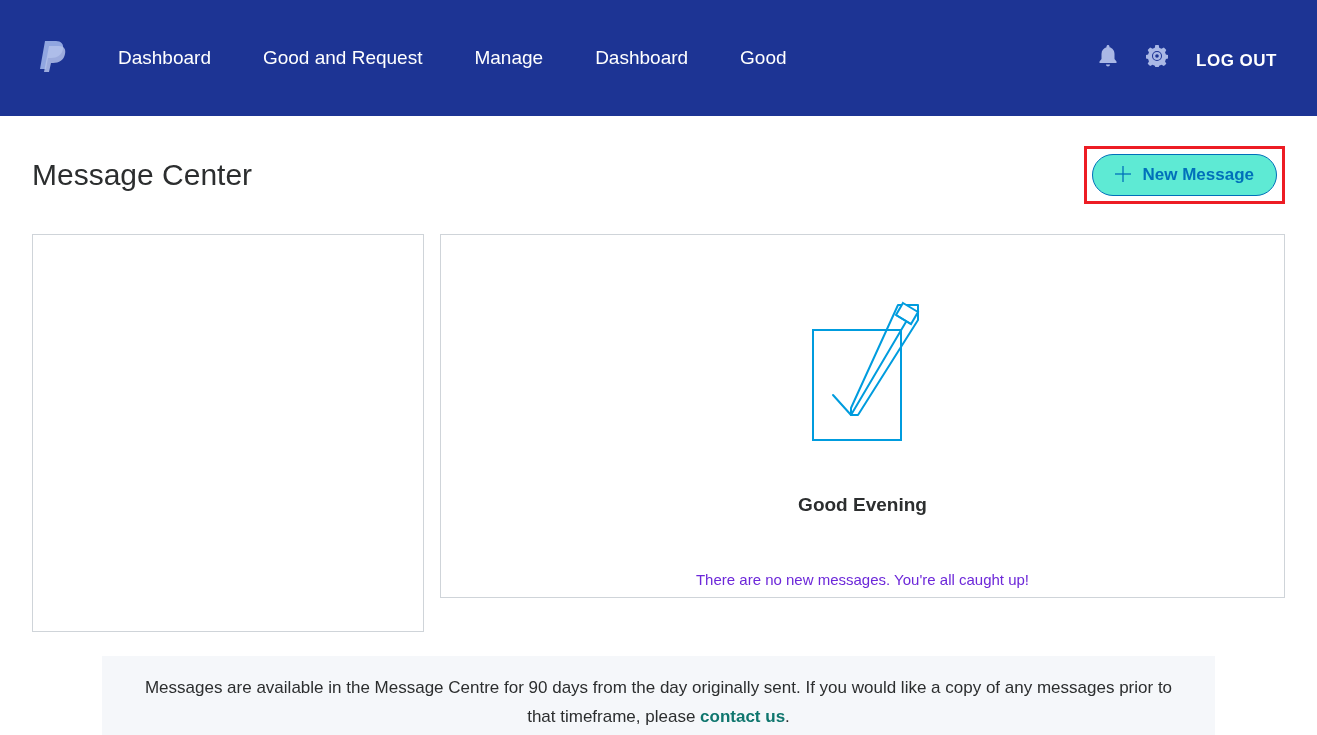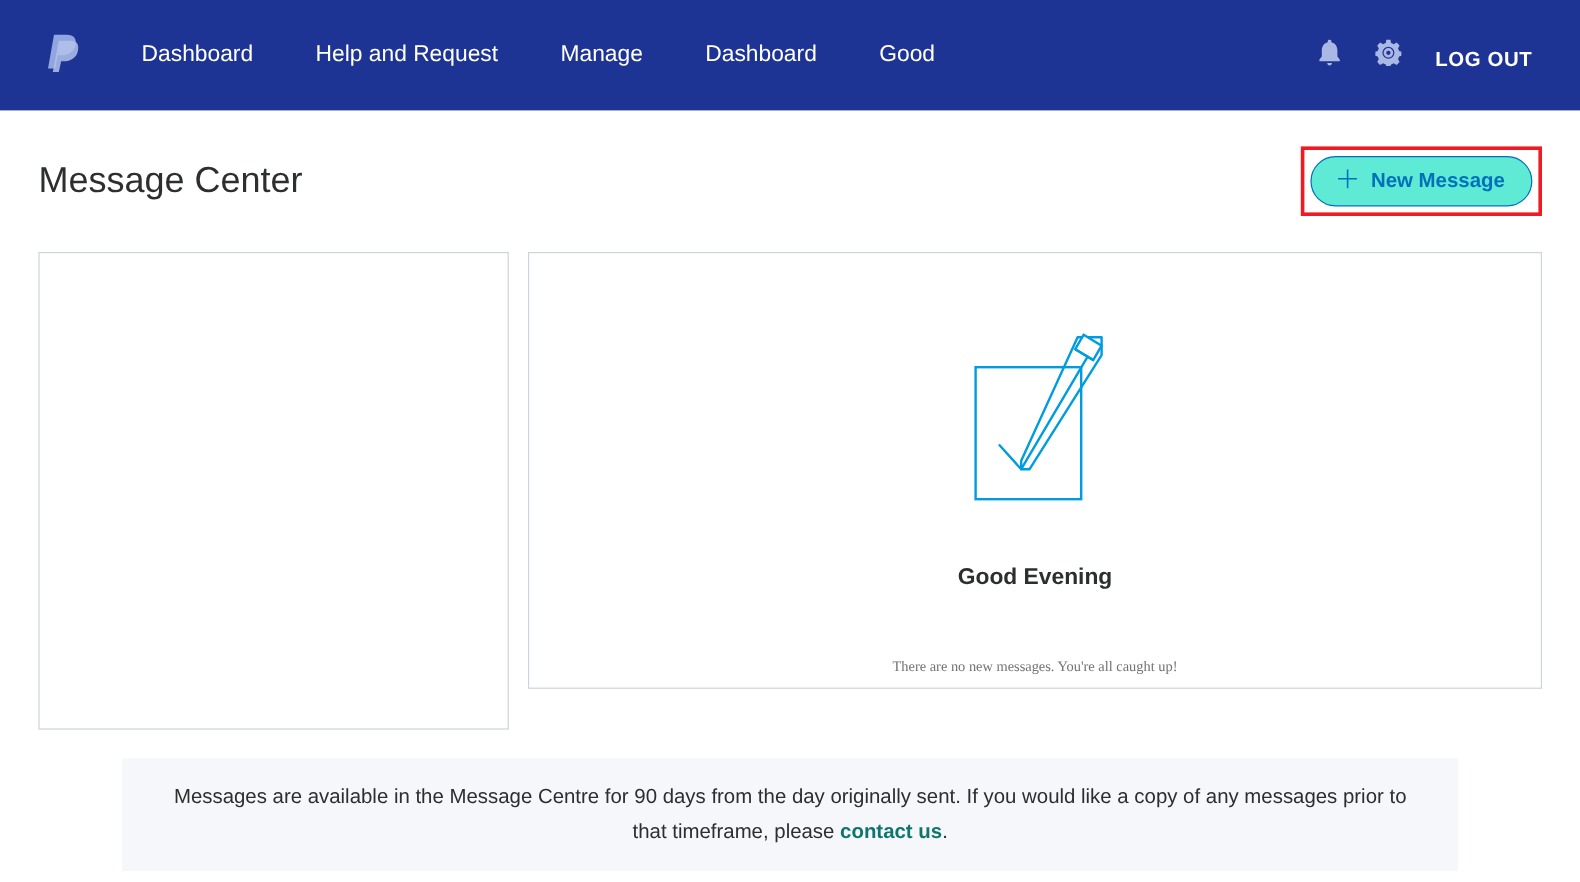--- a/index.html
+++ b/index.html
@@ -9,21 +9,21 @@
     }
     body {
       font-family: -apple-system, BlinkMacSystemFont, "Segoe UI", "Helvetica Neue", Arial, sans-serif;
       background: #ffffff;
       width: 1317px;
       height: 735px;
       overflow: hidden;
     }
     .header {
       background: #1d3494;
-      height: 92px;
+      height: 116px;
       display: flex;
       align-items: center;
       padding: 0 40px;
     }
     .logo {
       margin-right: 50px;
     }
     .nav {
       display: flex;
       gap: 52px;
@@ -114,24 +114,23 @@
     .illustration {
       margin-bottom: 40px;
     }
     .greeting {
       font-size: 19px;
       font-weight: 700;
       color: #2c2e2f;
       margin-bottom: 55px;
     }
     .empty-msg {
-      font-size: 12px;
-      color: #737373;
+      font-size: 15px;
+      color: #6d28d9;
       font-weight: 400;
-      font-family: Liberation Serif, serif;
     }
     .footer-notice {
       background: #f5f7fa;
       margin: 24px 70px 0 70px;
       padding: 18px 30px;
       text-align: center;
       font-size: 17px;
       color: #2c2e2f;
       line-height: 1.7;
     }
@@ -146,21 +145,21 @@
 
 <div class="header">
   <div class="logo">
     <svg width="28" height="34" viewBox="0 0 28 34">
       <path d="M 5 2 L 16 2 C 21 2 24 5 23 10 C 22 16 17 19 11 19 L 8 19 L 6 30 L 0 30 Z" fill="#91a6e0"></path>
       <path d="M 9 7 L 19 7 C 24 7 26 10 25 15 C 24 21 19 24 13 24 L 11 24 L 9 33 L 4 33 Z" fill="#b3c1ea" opacity="0.85"></path>
     </svg>
   </div>
   <div class="nav">
     <div class="nav-item">Dashboard</div>
-    <div class="nav-item">Help and Request</div>
+    <div class="nav-item">Good and Request</div>
     <div class="nav-item">Manage</div>
     <div class="nav-item">Dashboard</div>
     <div class="nav-item">Good</div>
   </div>
   <div class="header-right">
     <div class="icon-btn">
       <span>
         <svg width="20" height="22" viewBox="0 0 20 22" fill="#aab8e6">
           <path d="M10 0 C10.8 0 11.5 0.7 11.5 1.5 L11.5 2.3 C14.5 3 16.5 5.7 16.5 9 L16.5 14 L18.5 16.5 L18.5 18 L1.5 18 L1.5 16.5 L3.5 14 L3.5 9 C3.5 5.7 5.5 3 8.5 2.3 L8.5 1.5 C8.5 0.7 9.2 0 10 0 Z M8 19.5 L12 19.5 C12 20.6 11.1 21.5 10 21.5 C8.9 21.5 8 20.6 8 19.5 Z"></path>
         </svg>

